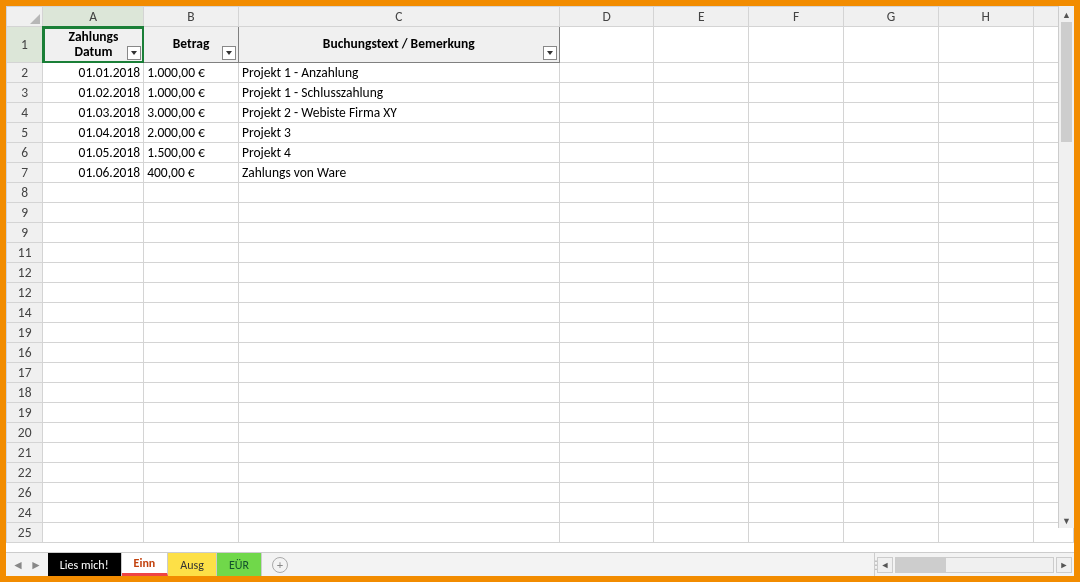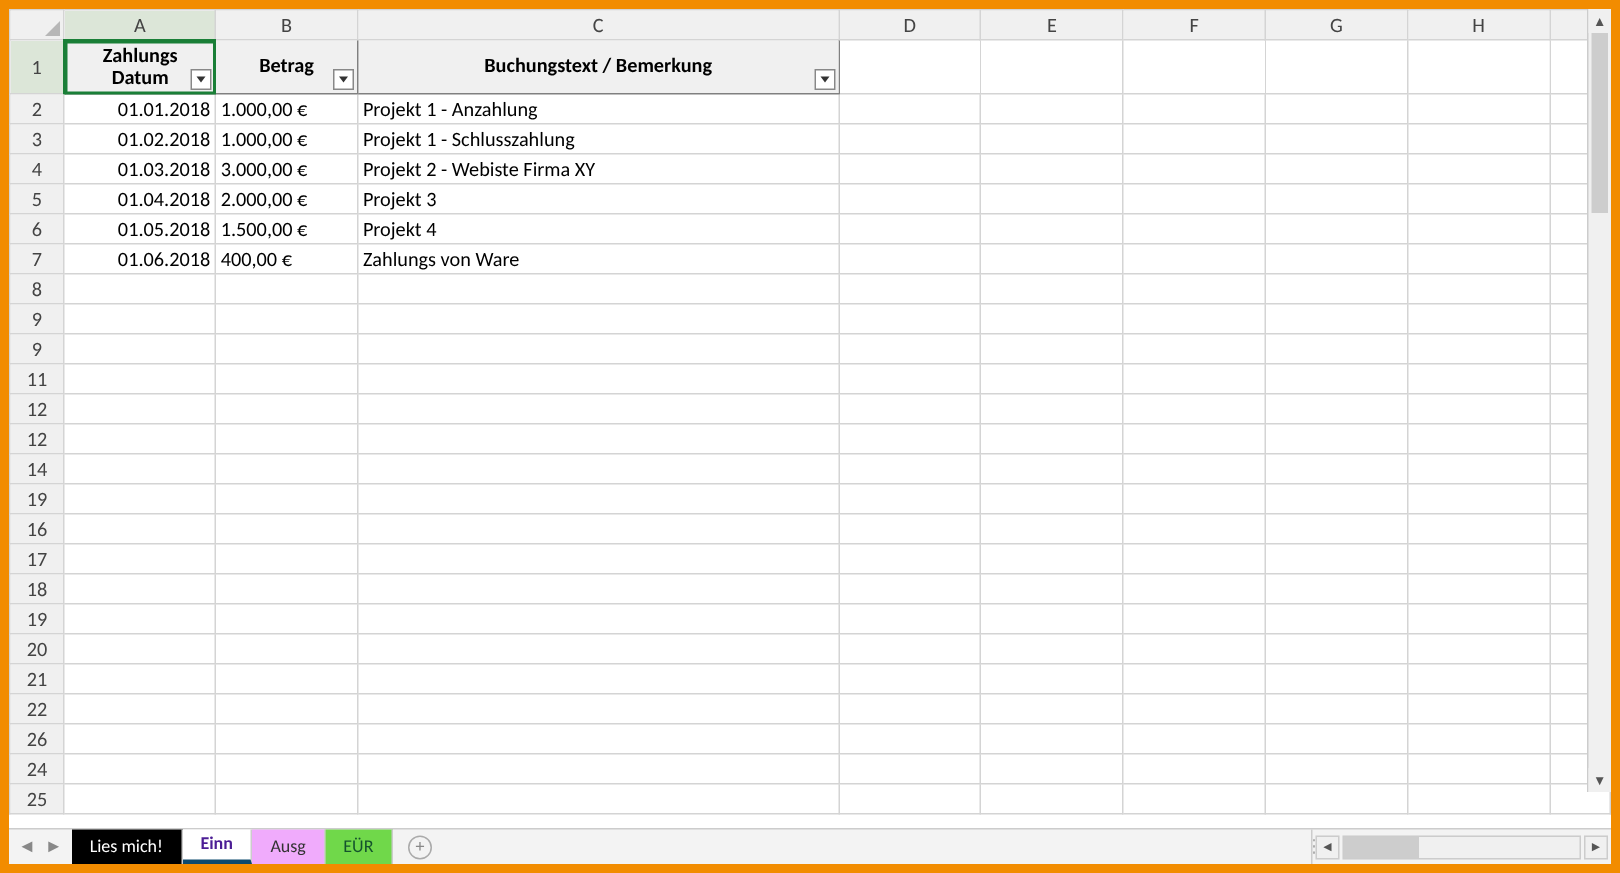--- a/index.html
+++ b/index.html
@@ -144,22 +144,22 @@
     .tab {
       padding: 4px 12px;
       display: flex;
       align-items: center;
       border-right: 1px solid #ccc;
       cursor: pointer;
       background: #fff;
       position: relative;
     }
     .tab.black { background: #000; color: #fff; }
-    .tab.green { background: #fff; color: #4c1d95; font-weight: bold; border-bottom: 3px solid #0c4a6e; }
-    .tab.yellow { background: #f0abfc; color: #333; }
+    .tab.green { background: #fff; color: #c2410c; font-weight: bold; border-bottom: 3px solid #ef4444; }
+    .tab.yellow { background: #fde047; color: #333; }
     .tab.lime { background: #70d84a; color: #14532d; }
     .tab-strip .add-tab {
       padding: 0 10px;
       display: flex;
       align-items: center;
       color: #888;
     }
     .tab-strip .add-tab .circle {
       width: 16px; height: 16px; border: 1px solid #aaa; border-radius: 50%;
       display: flex; align-items: center; justify-content: center; font-size: 12px; line-height: 1;

